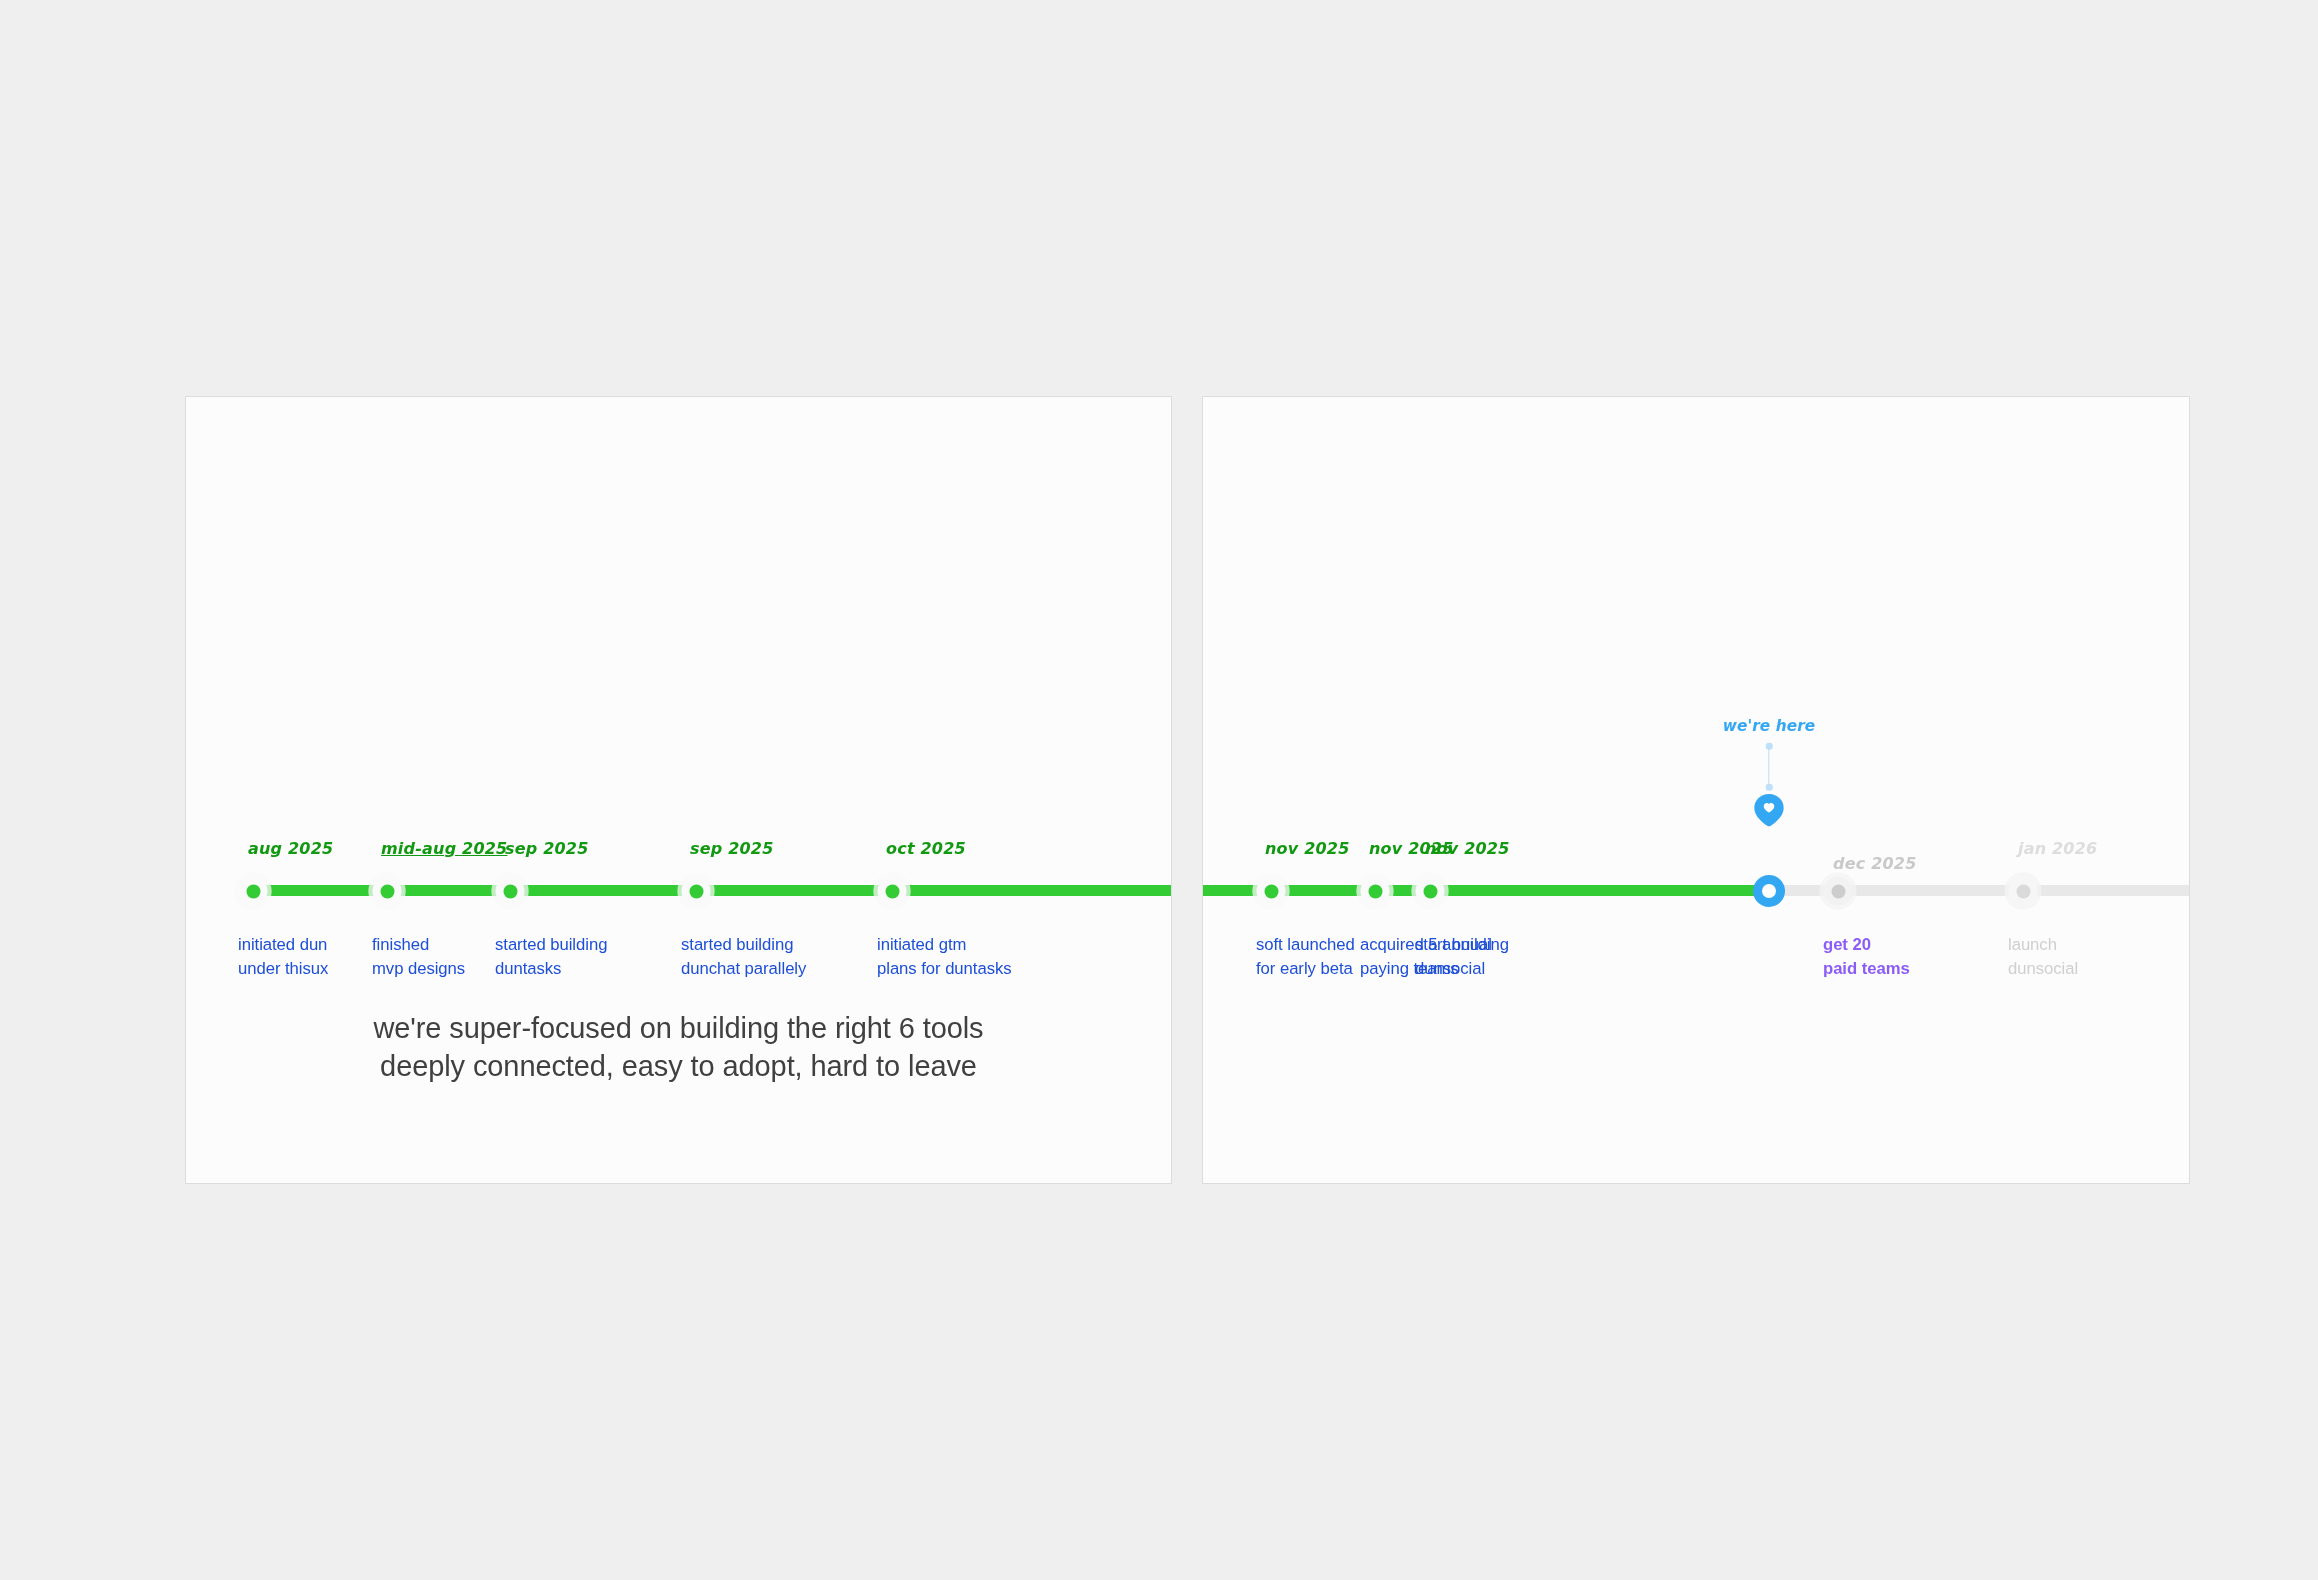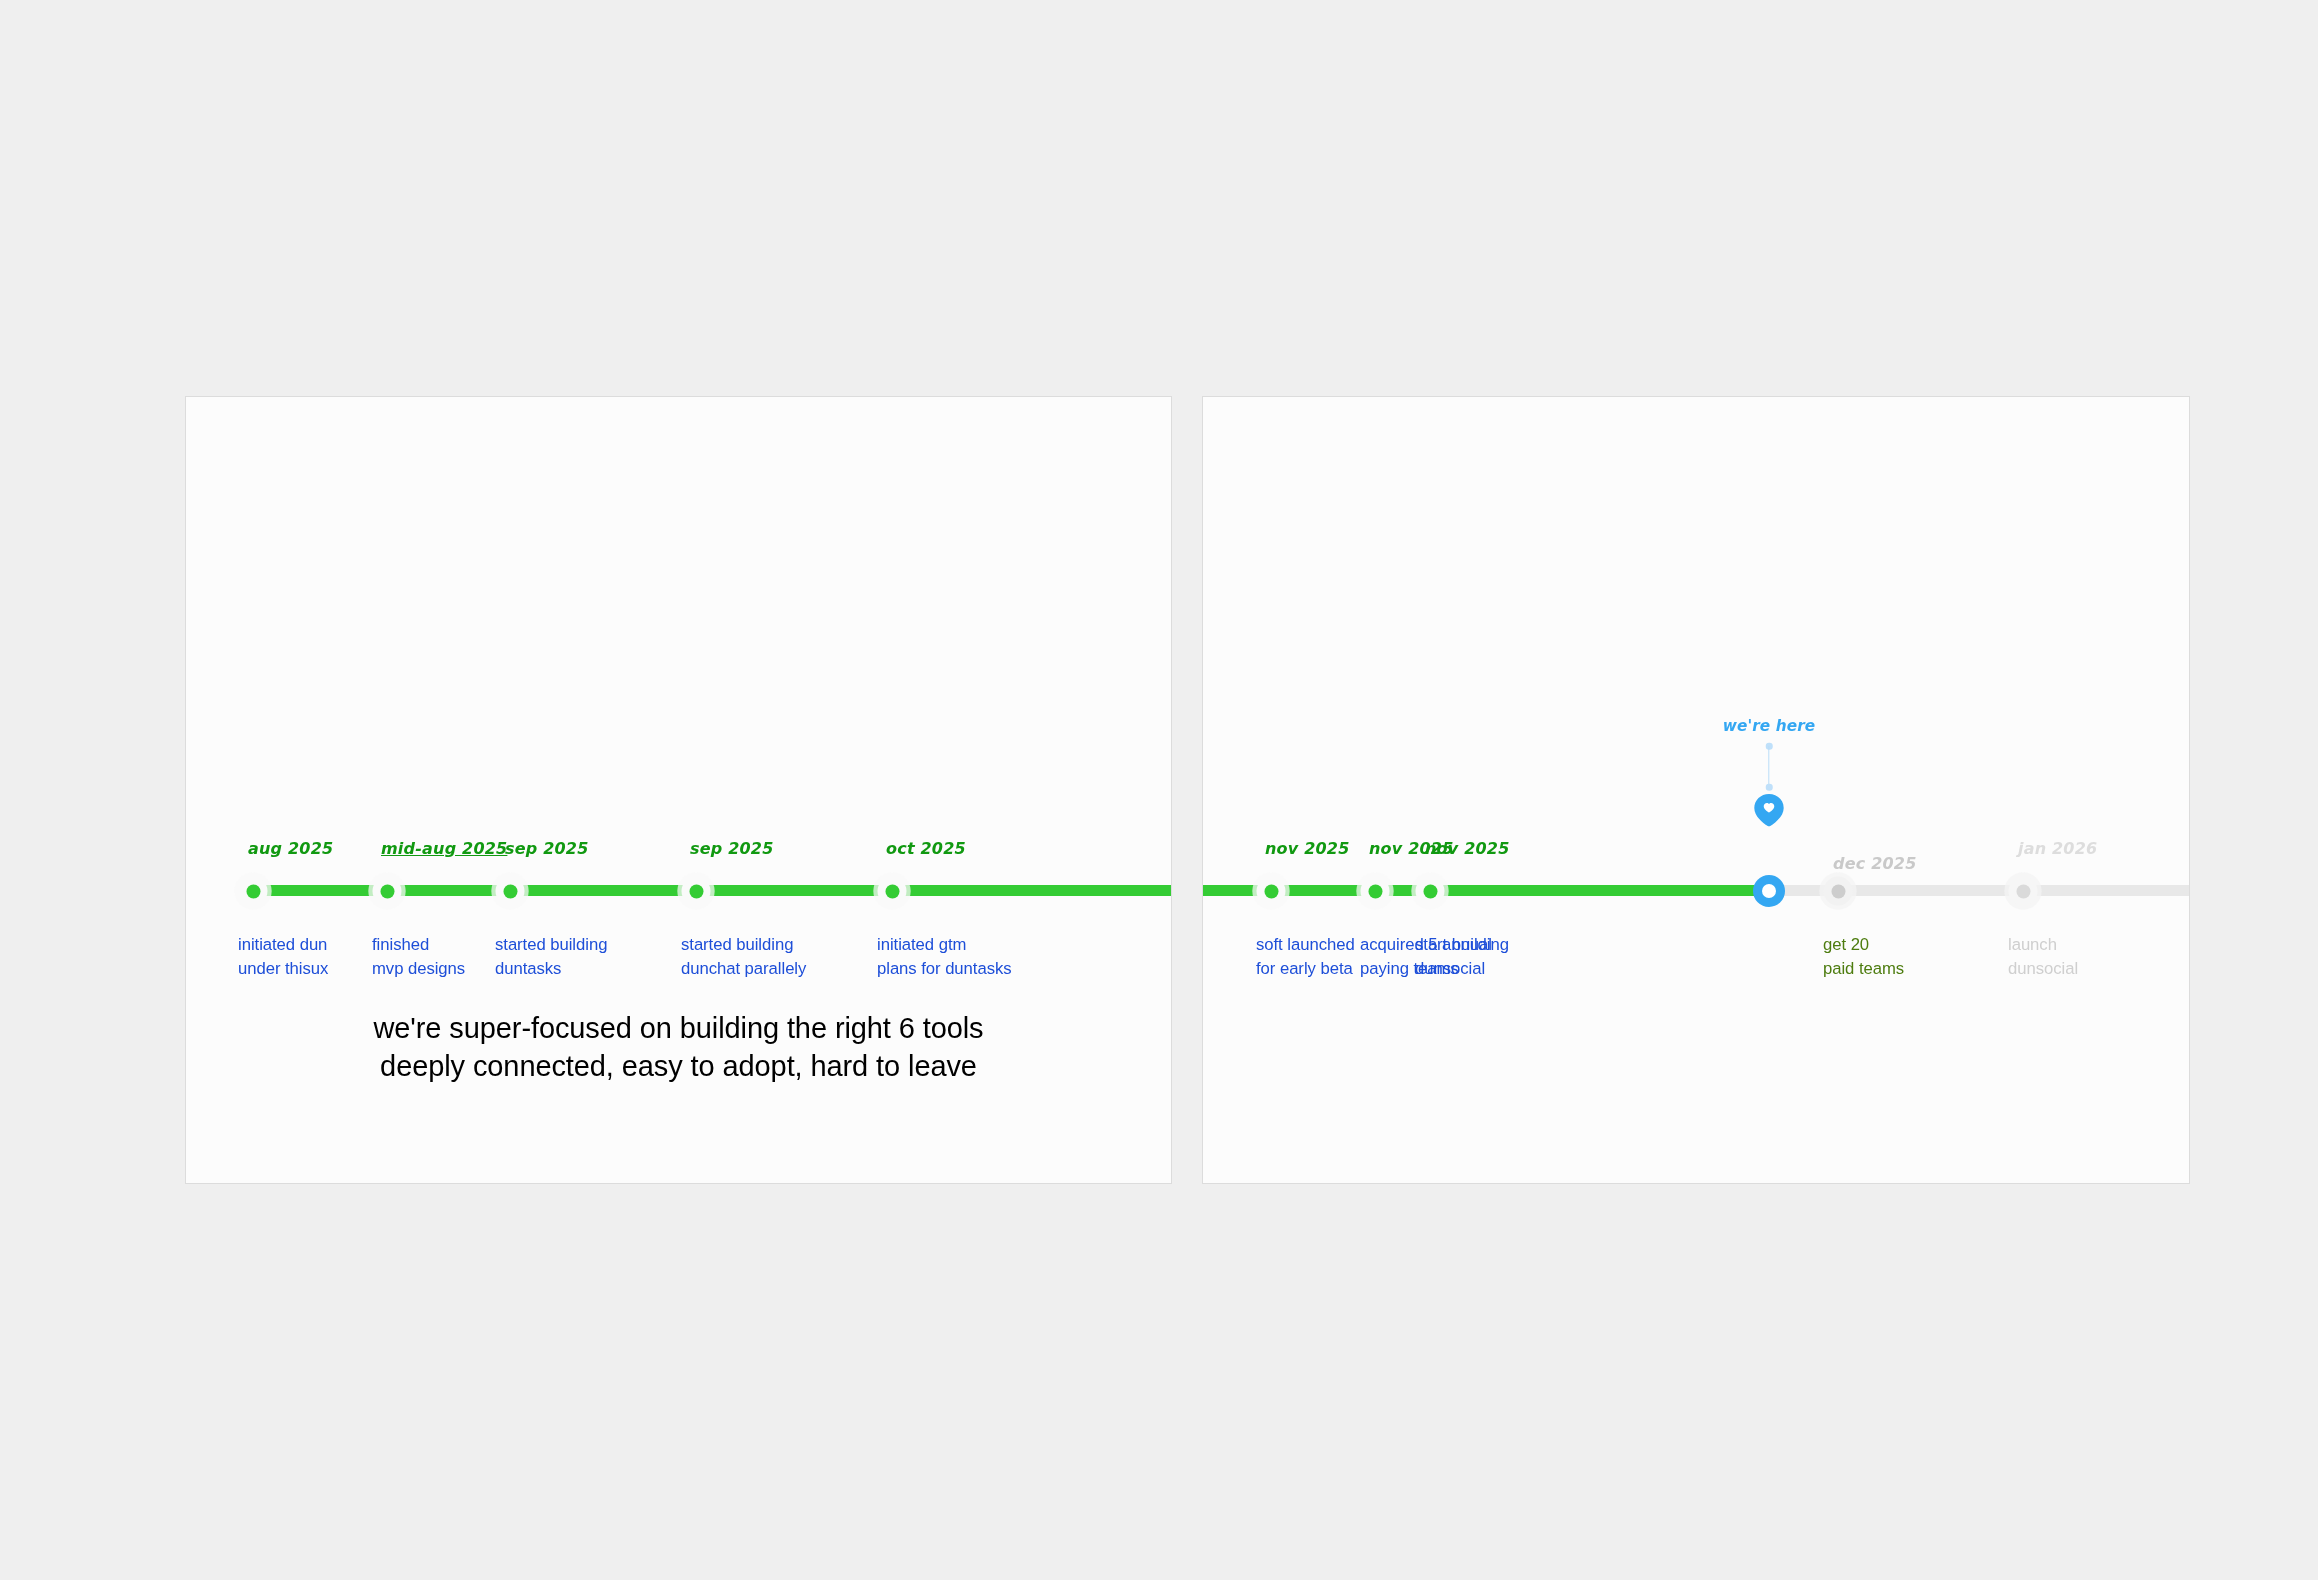--- a/index.html
+++ b/index.html
@@ -30,21 +30,21 @@
   }
   .card-left  { left: 185px;  width: 987px; }
   .card-right { left: 1202px; width: 988px; }
 
   
   .headline {
     position: absolute;
     left: 0;
     right: 0;
     text-align: center;
-    color: #000000;
+    color: #404040;
     font-size: 29px;
     line-height: 1.32;
     font-weight: 400;
     letter-spacing: -0.1px;
     white-space: pre-line;
   }
   .headline-left  { top: 612px; }
   .headline-right { top: 612px; }
 
   
@@ -122,21 +122,21 @@
 
   
   .item-text {
     position: absolute;
     font-size: 16.7px;
     line-height: 1.44;
     color: #1d4ed8;
     white-space: pre-line;
     letter-spacing: -0.05px;
   }
-  .item-text-future     { color: #4d7c0f; }
+  .item-text-future     { color: #8b5cf6; font-weight: bold; }
   .item-text-future-dim { color: #cfcfcf; }
 
   
   .here-label {
     position: absolute;
     transform: translateX(-50%);
     font-family: "DejaVu Sans", sans-serif;
     font-style: italic;
     font-weight: 700;
     font-size: 15.3px;

